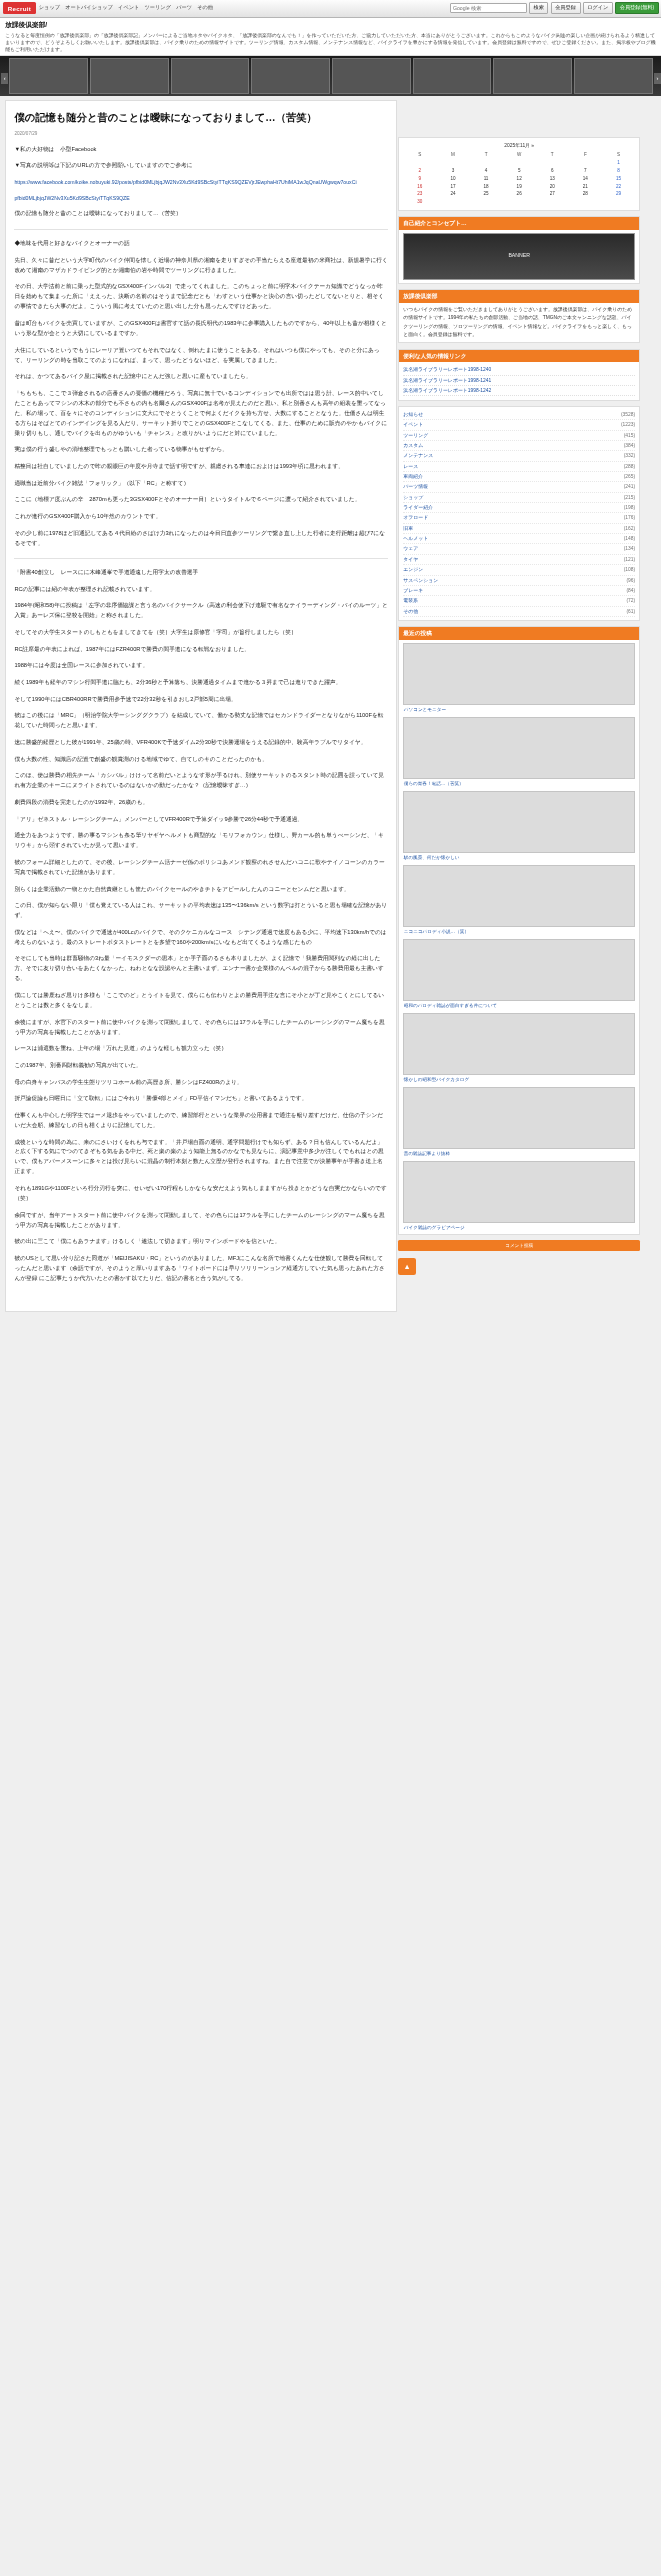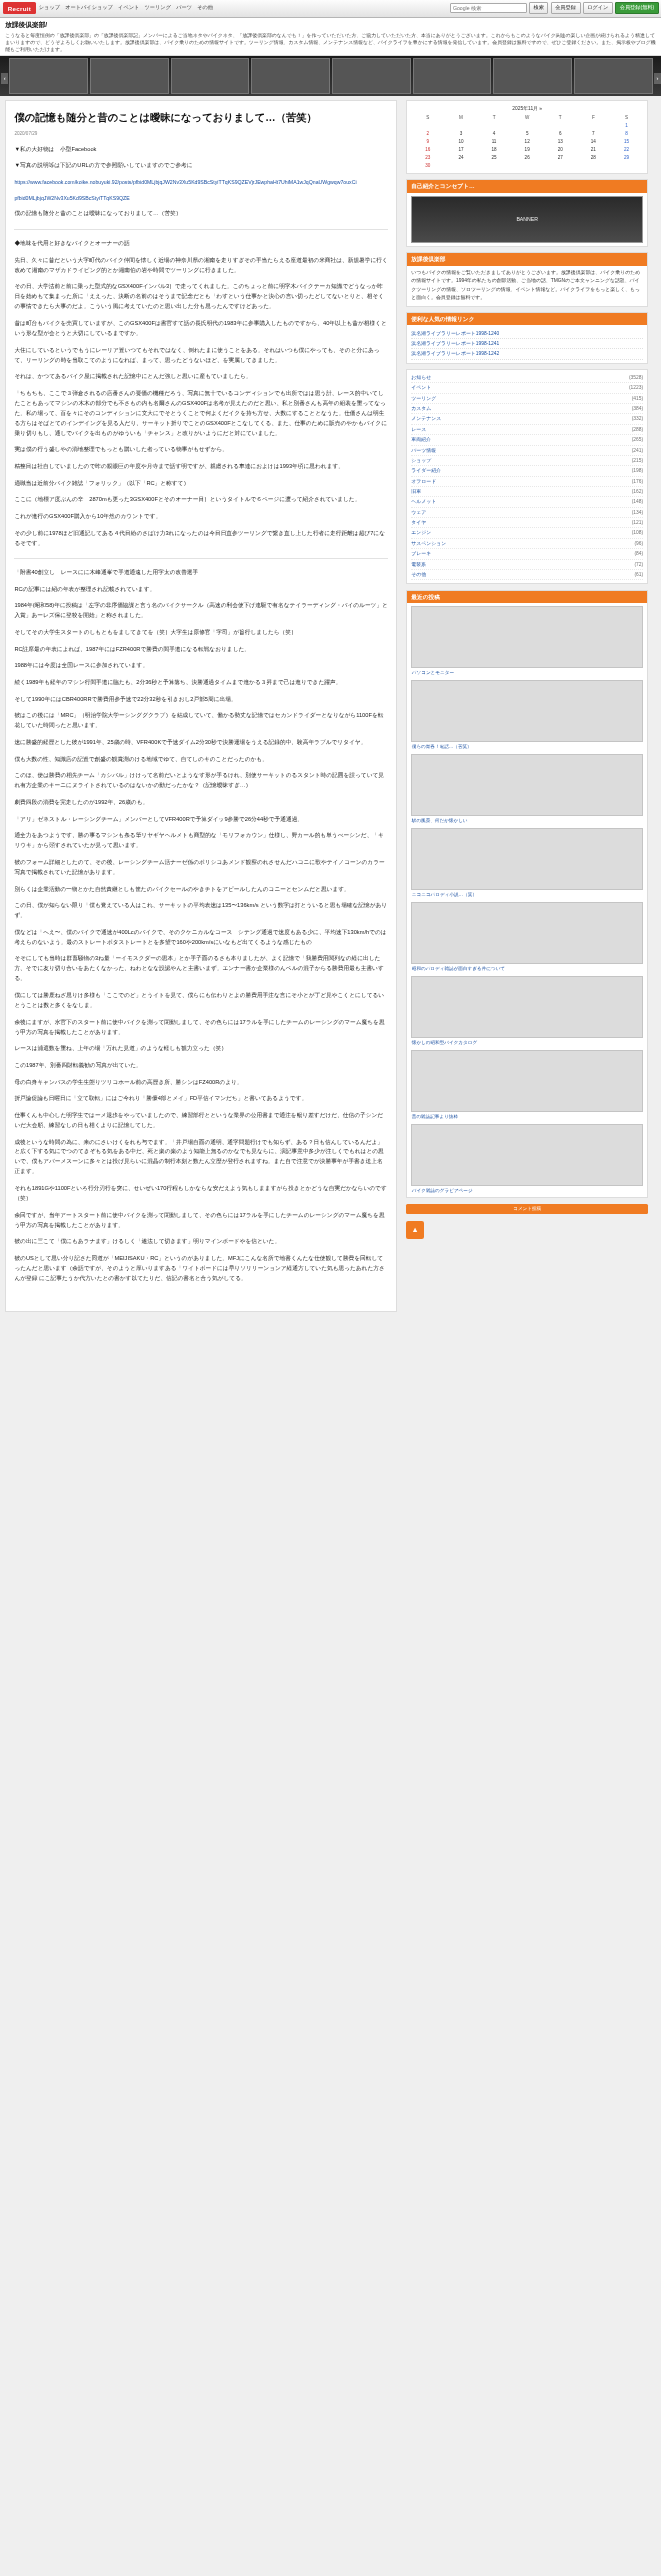--- a/index.html
+++ b/index.html
@@ -90,21 +90,21 @@
     color:#fff;
     font-size:5.7px;
     text-align:center;
     line-height:11.3px;
   }
   .hero .arrow.left { left:1px; }
   .hero .arrow.right { right:1px; }
   .hero-thumbs { display:flex; height:100%; padding:2.1px 9.3px; gap:2.1px; }
   .hero-thumb { flex:1; background:#555; border:0.5px solid #777; }
   
-  .wrap { display:flex; gap:9px; padding:4.1px 5.2px 10.3px; align-items:flex-start; }
+  .wrap { display:flex; gap:1px; padding:4.1px 5.2px 10.3px; align-items:center; }
   .main { width:392px; background:#fff; border:0.5px solid #ddd; padding:7.2px 8.2px 20.6px; }
   .side { width:242px; display:flex; flex-direction:column; gap:5.2px; }
   
   .art-title {
     font-size:10.3px;
     font-weight:bold;
     line-height:1.35;
     margin:3.1px 0 5.2px;
     color:#111;
   }

